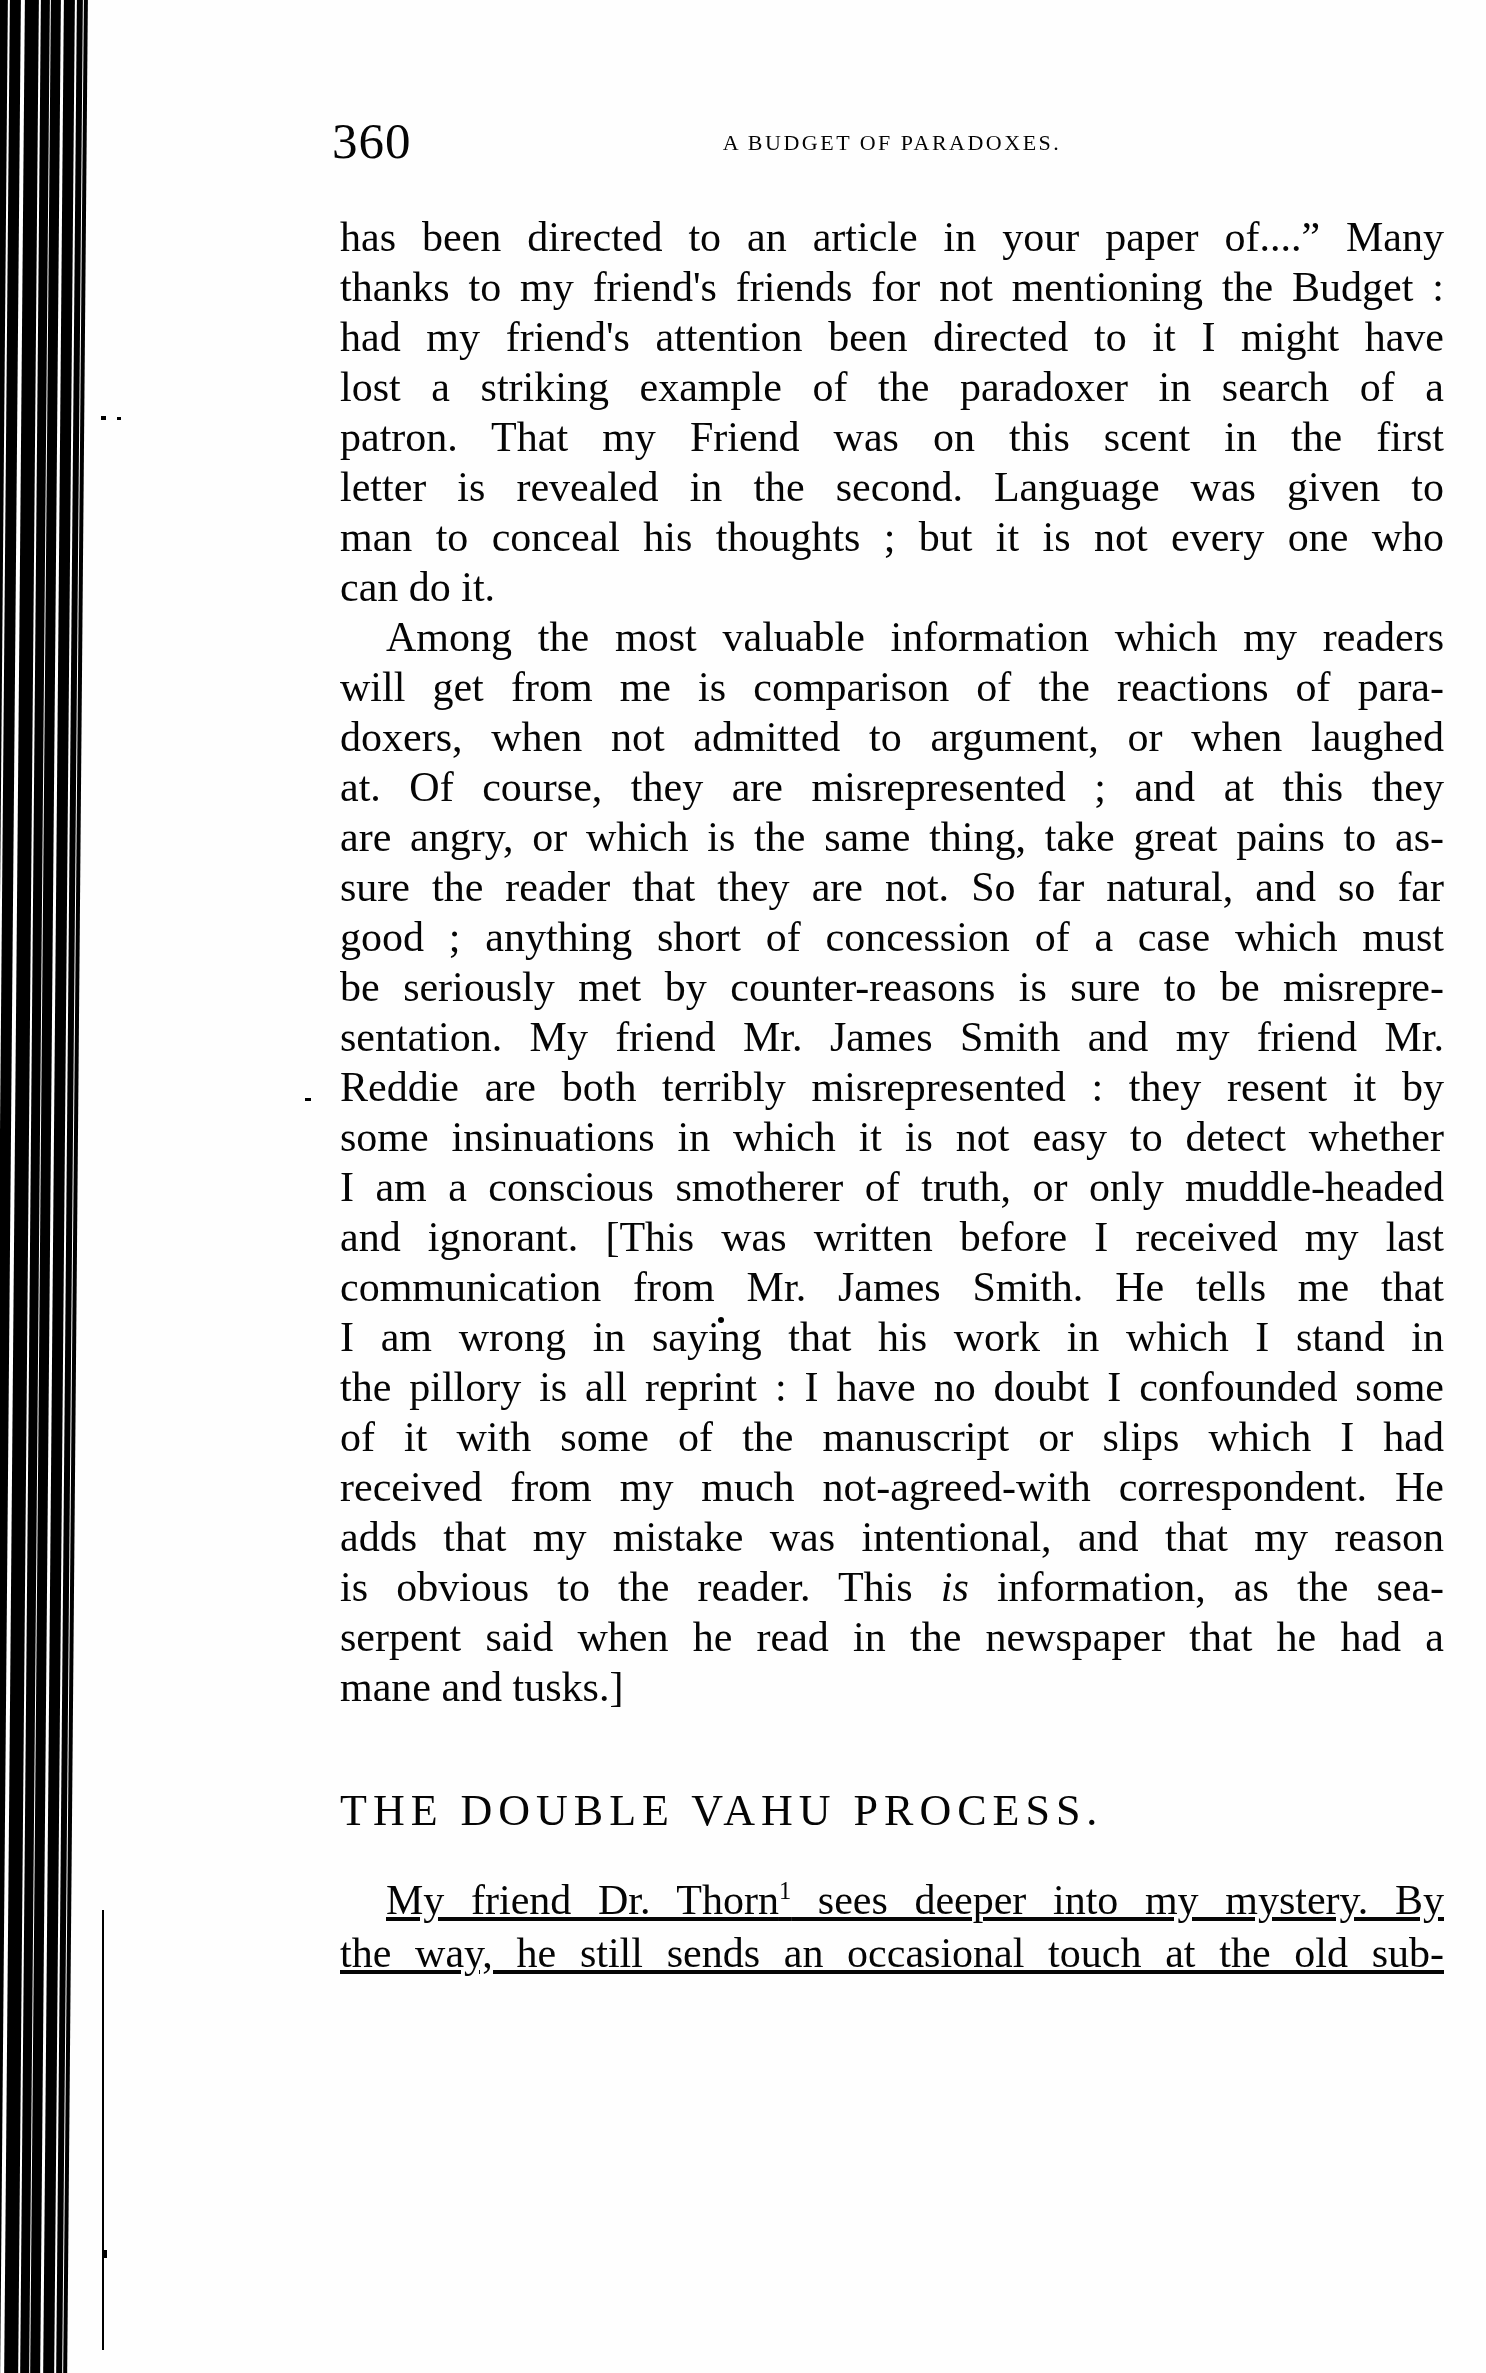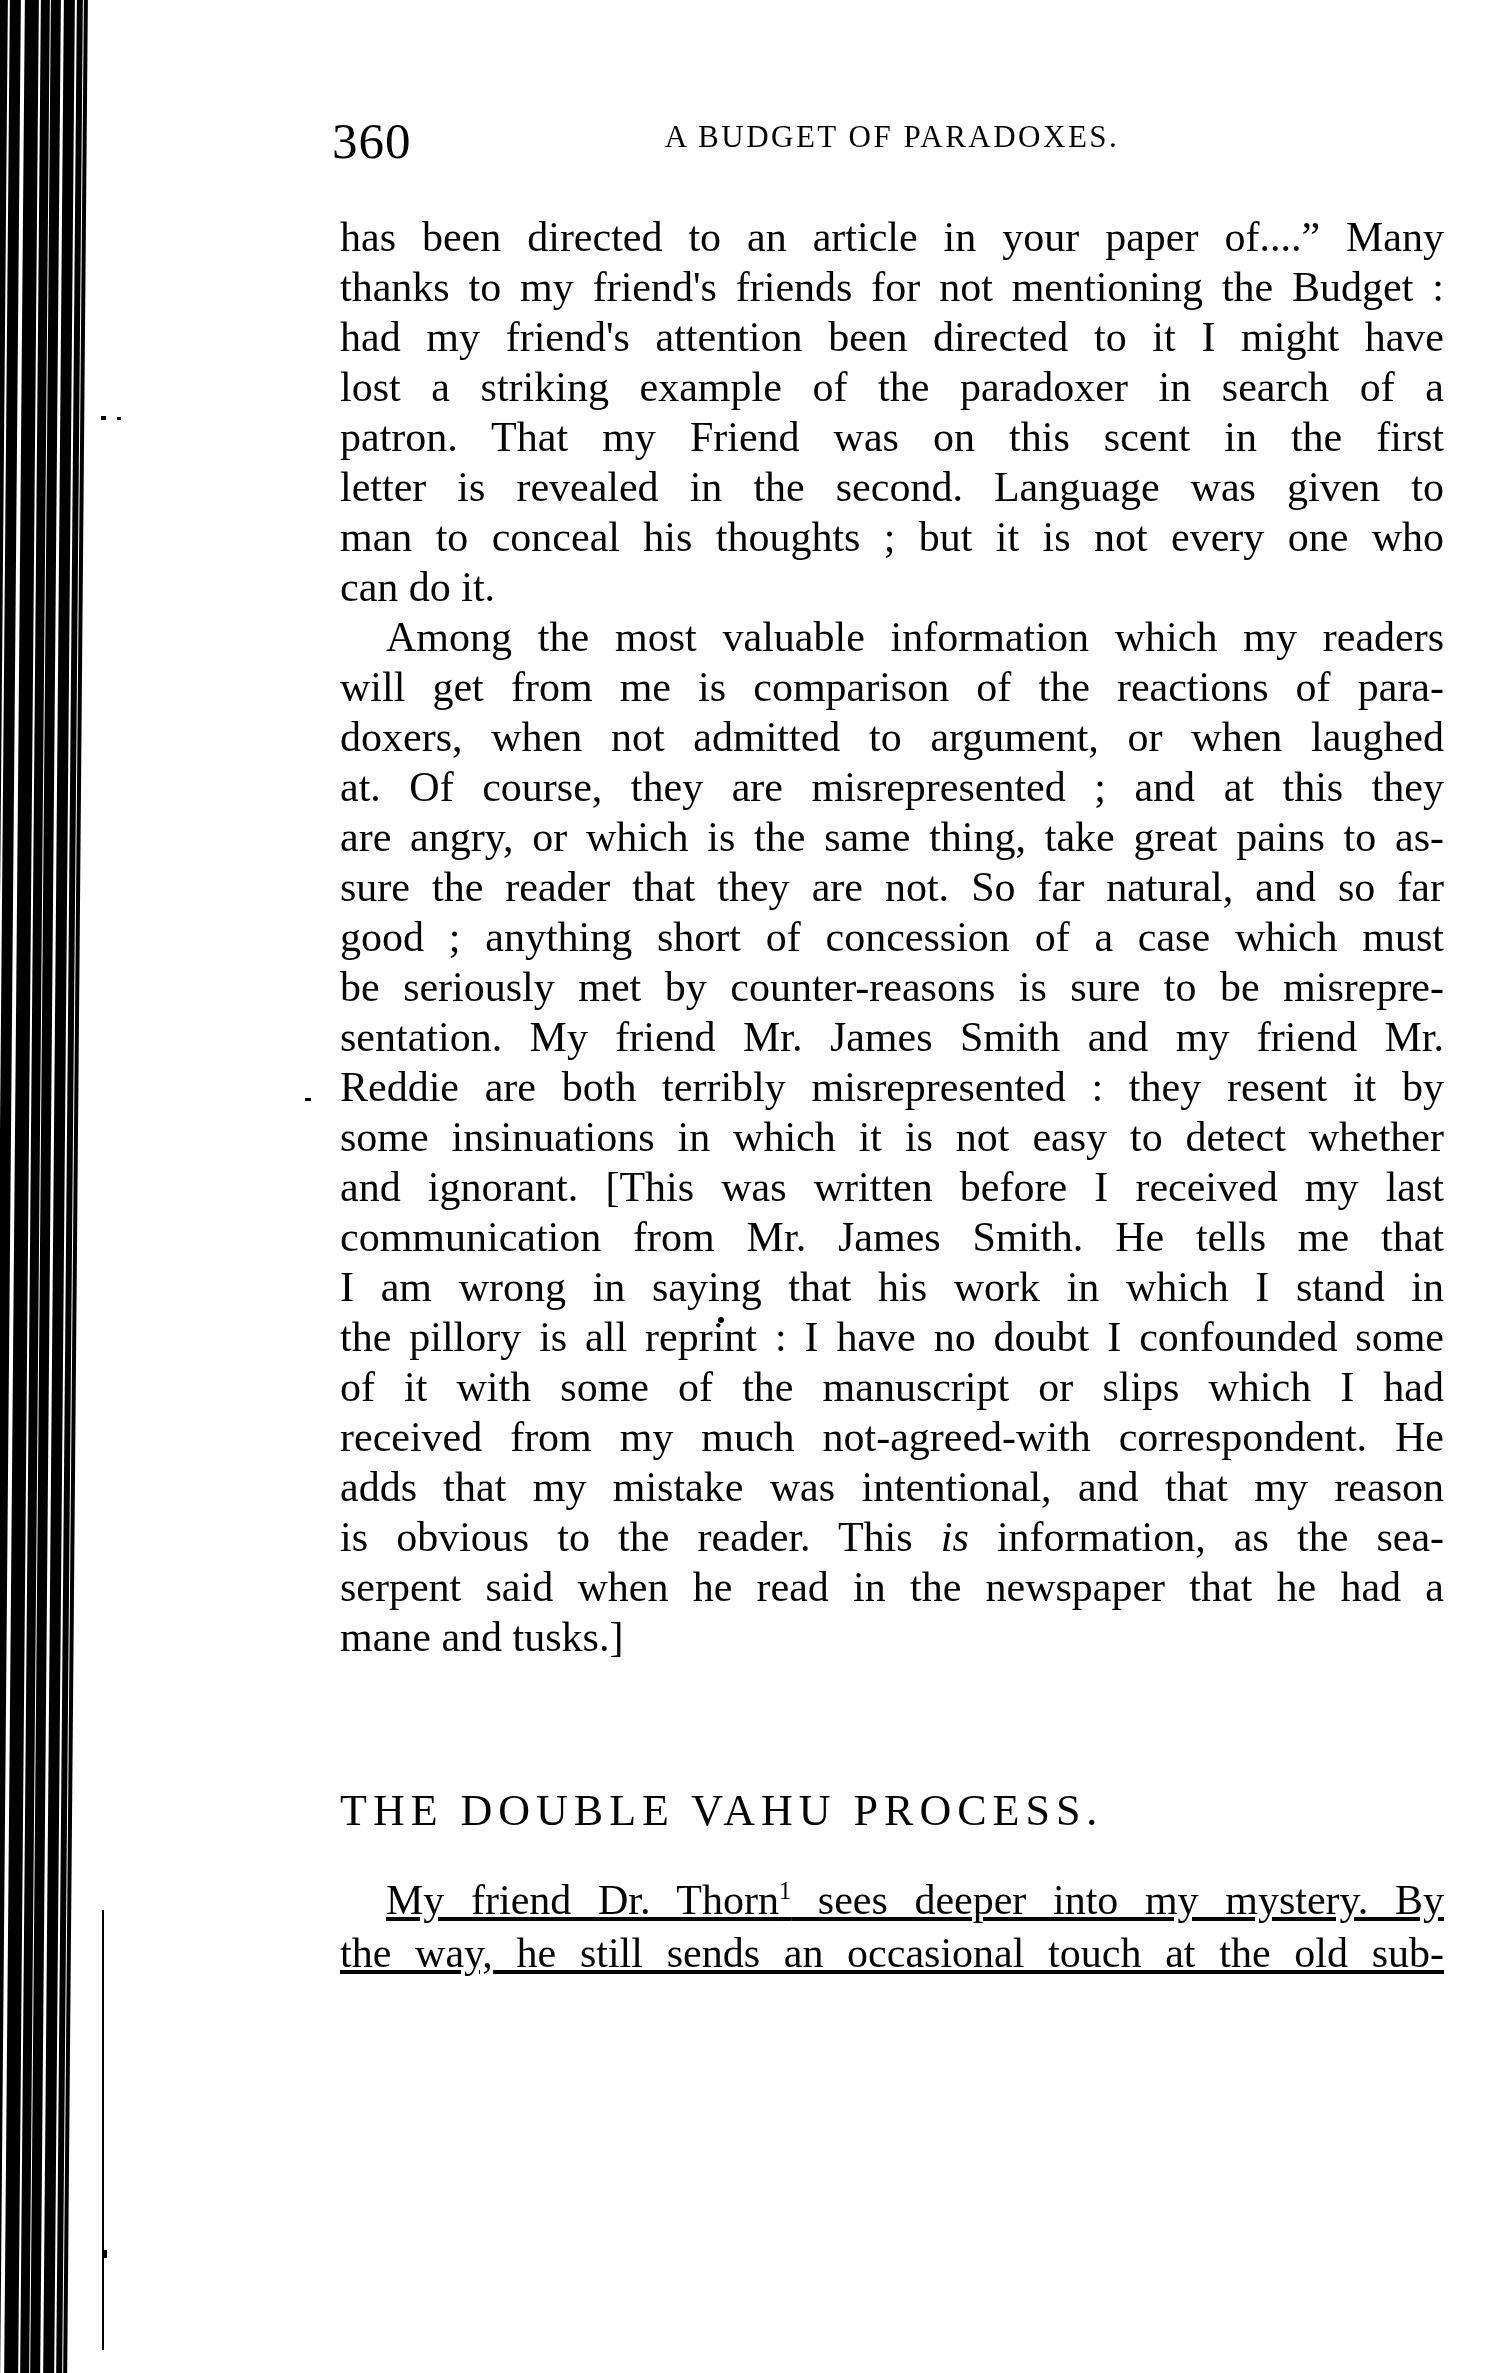--- a/index.html
+++ b/index.html
@@ -36,22 +36,22 @@
   .speck.p4 { left: 305px; top: 1098px; width: 6px; height: 3px; }
   .speck.p5 { left: 718px; top: 1317px; width: 6px; height: 6px; border-radius: 50%; }
 
   
   .header { position: absolute; left: 340px; top: 112px; width: 1104px; height: 48px; }
   .pagenum {
     position: absolute; left: -8px; top: 0;
     font-size: 51px; letter-spacing: 1px;
   }
   .running {
-    position: absolute; left: 0; top: 7px; width: 100%;
-    text-align: center; font-size: 31px; letter-spacing: 2.5px;
+    position: absolute; left: 0; top: 18px; width: 100%;
+    text-align: center; font-size: 22px; letter-spacing: 2.5px;
   }
 
   
   .textblock {
     position: absolute; left: 340px; top: 212px; width: 1104px;
     font-size: 42px; line-height: 50px;
   }
   .line { height: 50px; text-align: justify; text-align-last: justify; }
   .line.last { text-align-last: left; }
   .line.indent { text-indent: 46px; }
@@ -120,20 +120,21 @@
     <div class="line">will get from me is comparison of the reactions of para-</div>
     <div class="line">doxers, when not admitted to argument, or when laughed</div>
     <div class="line">at. Of course, they are misrepresented ; and at this they</div>
     <div class="line">are angry, or which is the same thing, take great pains to as-</div>
     <div class="line">sure the reader that they are not. So far natural, and so far</div>
     <div class="line">good ; anything short of concession of a case which must</div>
     <div class="line">be seriously met by counter-reasons is sure to be misrepre-</div>
     <div class="line">sentation. My friend Mr. James Smith and my friend Mr.</div>
     <div class="line">Reddie are both terribly misrepresented : they resent it by</div>
     <div class="line">some insinuations in which it is not easy to detect whether</div>
+    <div class="line">I am a conscious smotherer of truth, or only muddle-headed</div>
     <div class="line">and ignorant. [This was written before I received my last</div>
     <div class="line">communication from Mr. James Smith. He tells me that</div>
     <div class="line">I am wrong in saying that his work in which I stand in</div>
     <div class="line">the pillory is all reprint : I have no doubt I confounded some</div>
     <div class="line">of it with some of the manuscript or slips which I had</div>
     <div class="line">received from my much not-agreed-with correspondent. He</div>
     <div class="line">adds that my mistake was intentional, and that my reason</div>
     <div class="line"><span>is obvious to the reader. This </span><span class="em-i">is</span><span> information, as the sea-</span></div>
     <div class="line">serpent said when he read in the newspaper that he had a</div>
     <div class="line last">mane and tusks.]</div>

